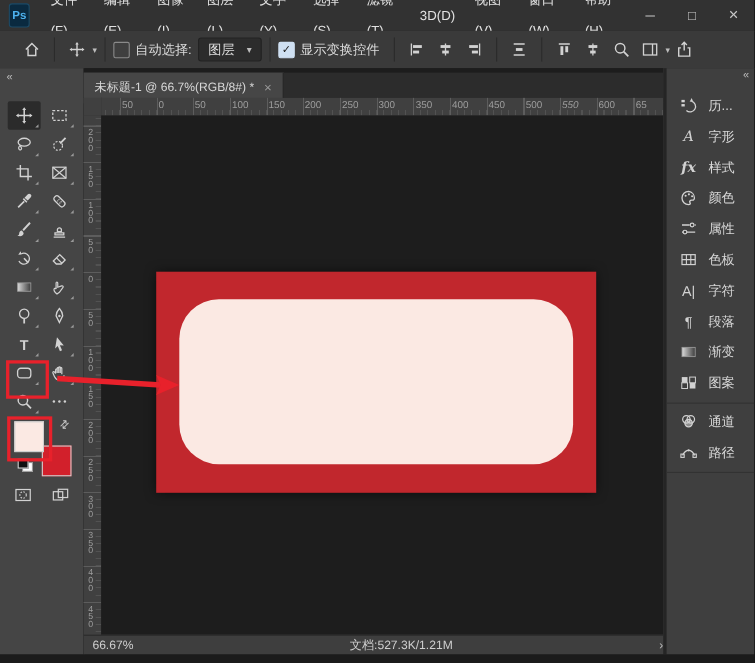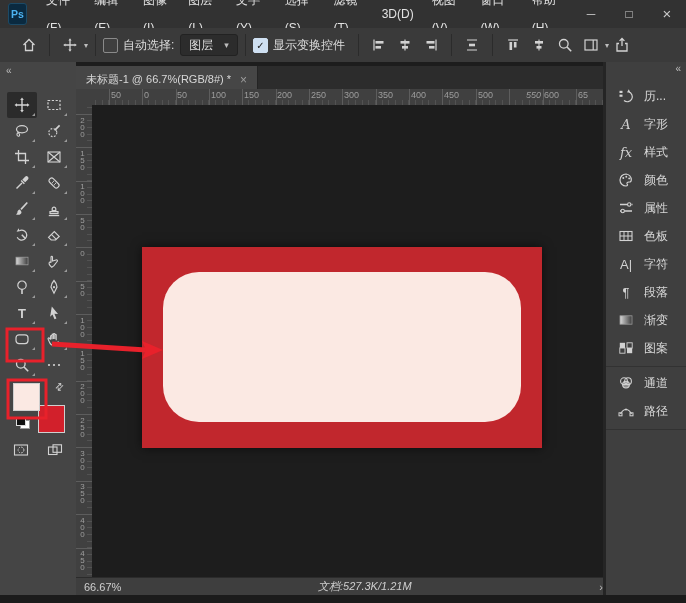--- a/index.html
+++ b/index.html
@@ -83,21 +83,21 @@
   .vlabel{position:absolute;left:2px;writing-mode:vertical-rl;text-orientation:upright;
           font-size:8px;letter-spacing:-2px;color:#9d9d9d;}
   .viewport{position:absolute;top:43px;left:16px;right:0;bottom:17px;background:#1d1d1d;overflow:hidden;}
   #doc-canvas{position:absolute;left:50px;top:142px;width:400px;height:201px;
               box-shadow:0 0 10px rgba(0,0,0,.6);}
   #round-shape{position:absolute;left:21px;top:25px;width:358px;height:150px;border-radius:36px;}
   
   .statusbar{position:absolute;left:0;right:0;bottom:0;height:17px;background:#3e3e3e;
              border-top:1px solid #2b2b2b;display:flex;align-items:center;font-size:11px;color:#cfcfcf;justify-content:space-between;}
   .sb-zoom{margin-left:8px;}
-  .sb-doc{margin-left:49px;font-style:italic;}
+  .sb-doc{margin-left:49px;}
   .sb-chevron{margin-left:40px;color:#bdbdbd;}
   
   .rightpanel{position:absolute;top:62px;right:0;bottom:8px;width:83px;background:#3f3f3f;
               border-left:3px solid #252525;box-sizing:border-box;}
   .rp-header{height:16px;text-align:right;padding-right:6px;font-size:10px;color:#bdbdbd;
              letter-spacing:-1px;line-height:14px;}
   .pgroup{border-bottom:1px solid #323232;padding:2px 0 4px 0;}
   .pgroup:first-child{padding-top:4px;}
   .p-item{height:28px;display:flex;align-items:center;padding-left:11px;gap:9px;}
   .p-icon{width:18px;height:16px;display:flex;align-items:center;justify-content:center;flex:0 0 auto;}
@@ -406,21 +406,21 @@
         <span class="hlabel" style="left: 85px;">50</span>
         <span class="hlabel" style="left: 119px;">100</span>
         <span class="hlabel" style="left: 152px;">150</span>
         <span class="hlabel" style="left: 185px;">200</span>
         <span class="hlabel" style="left: 219px;">250</span>
         <span class="hlabel" style="left: 252px;">300</span>
         <span class="hlabel" style="left: 286px;">350</span>
         <span class="hlabel" style="left: 319px;">400</span>
         <span class="hlabel" style="left: 352px;">450</span>
         <span class="hlabel" style="left: 386px;">500</span>
-        <span class="hlabel" style="left: 434px; font-style: italic;">550</span>
+        <span class="hlabel" style="left: 419px; font-style: italic;">550</span>
         <span class="hlabel" style="left: 452px;">600</span>
         <span class="hlabel" style="left: 486px;">65</span>
       </div>
     <div class="ruler-v" id="ruler-v">
         <span class="vlabel" style="top: 11px;">200</span>
         <span class="vlabel" style="top: 44px;">150</span>
         <span class="vlabel" style="top: 77px;">100</span>
         <span class="vlabel" style="top: 111px;">50</span>
         <span class="vlabel" style="top: 144px;">0</span>
         <span class="vlabel" style="top: 177px;">50</span>
@@ -461,21 +461,21 @@
             <span class="p-label">历...</span>
           </div>
           <div class="p-item">
             <span class="p-icon">
               <span class="glyph-txt glyph-serif">A</span>
             </span>
             <span class="p-label">字形</span>
           </div>
           <div class="p-item">
             <span class="p-icon">
-              <span class="glyph-txt glyph-serif" style="font-weight:normal">fx</span>
+              <span class="glyph-txt glyph-serif" style="font-weight:bold">fx</span>
             </span>
             <span class="p-label">样式</span>
           </div>
           <div class="p-item">
             <span class="p-icon">
               <svg viewBox="0 0 16 16" width="16" height="16">
                 <path d="M8 2a6 6 0 100 12c1.6 0 1.9-1.1 1.2-1.9-.7-.9.2-2.1 1.6-2.1h1.4c.7-.5 1.1-1.2 1.1-2A6.1 6.1 0 008 2z" fill="none" stroke="#d2d2d2" stroke-width="1.2"></path>
                 <circle cx="5.3" cy="6" r=".95" fill="#d2d2d2"></circle>
                 <circle cx="8.3" cy="4.7" r=".95" fill="#d2d2d2"></circle>
                 <circle cx="11.2" cy="6.4" r=".95" fill="#d2d2d2"></circle>

